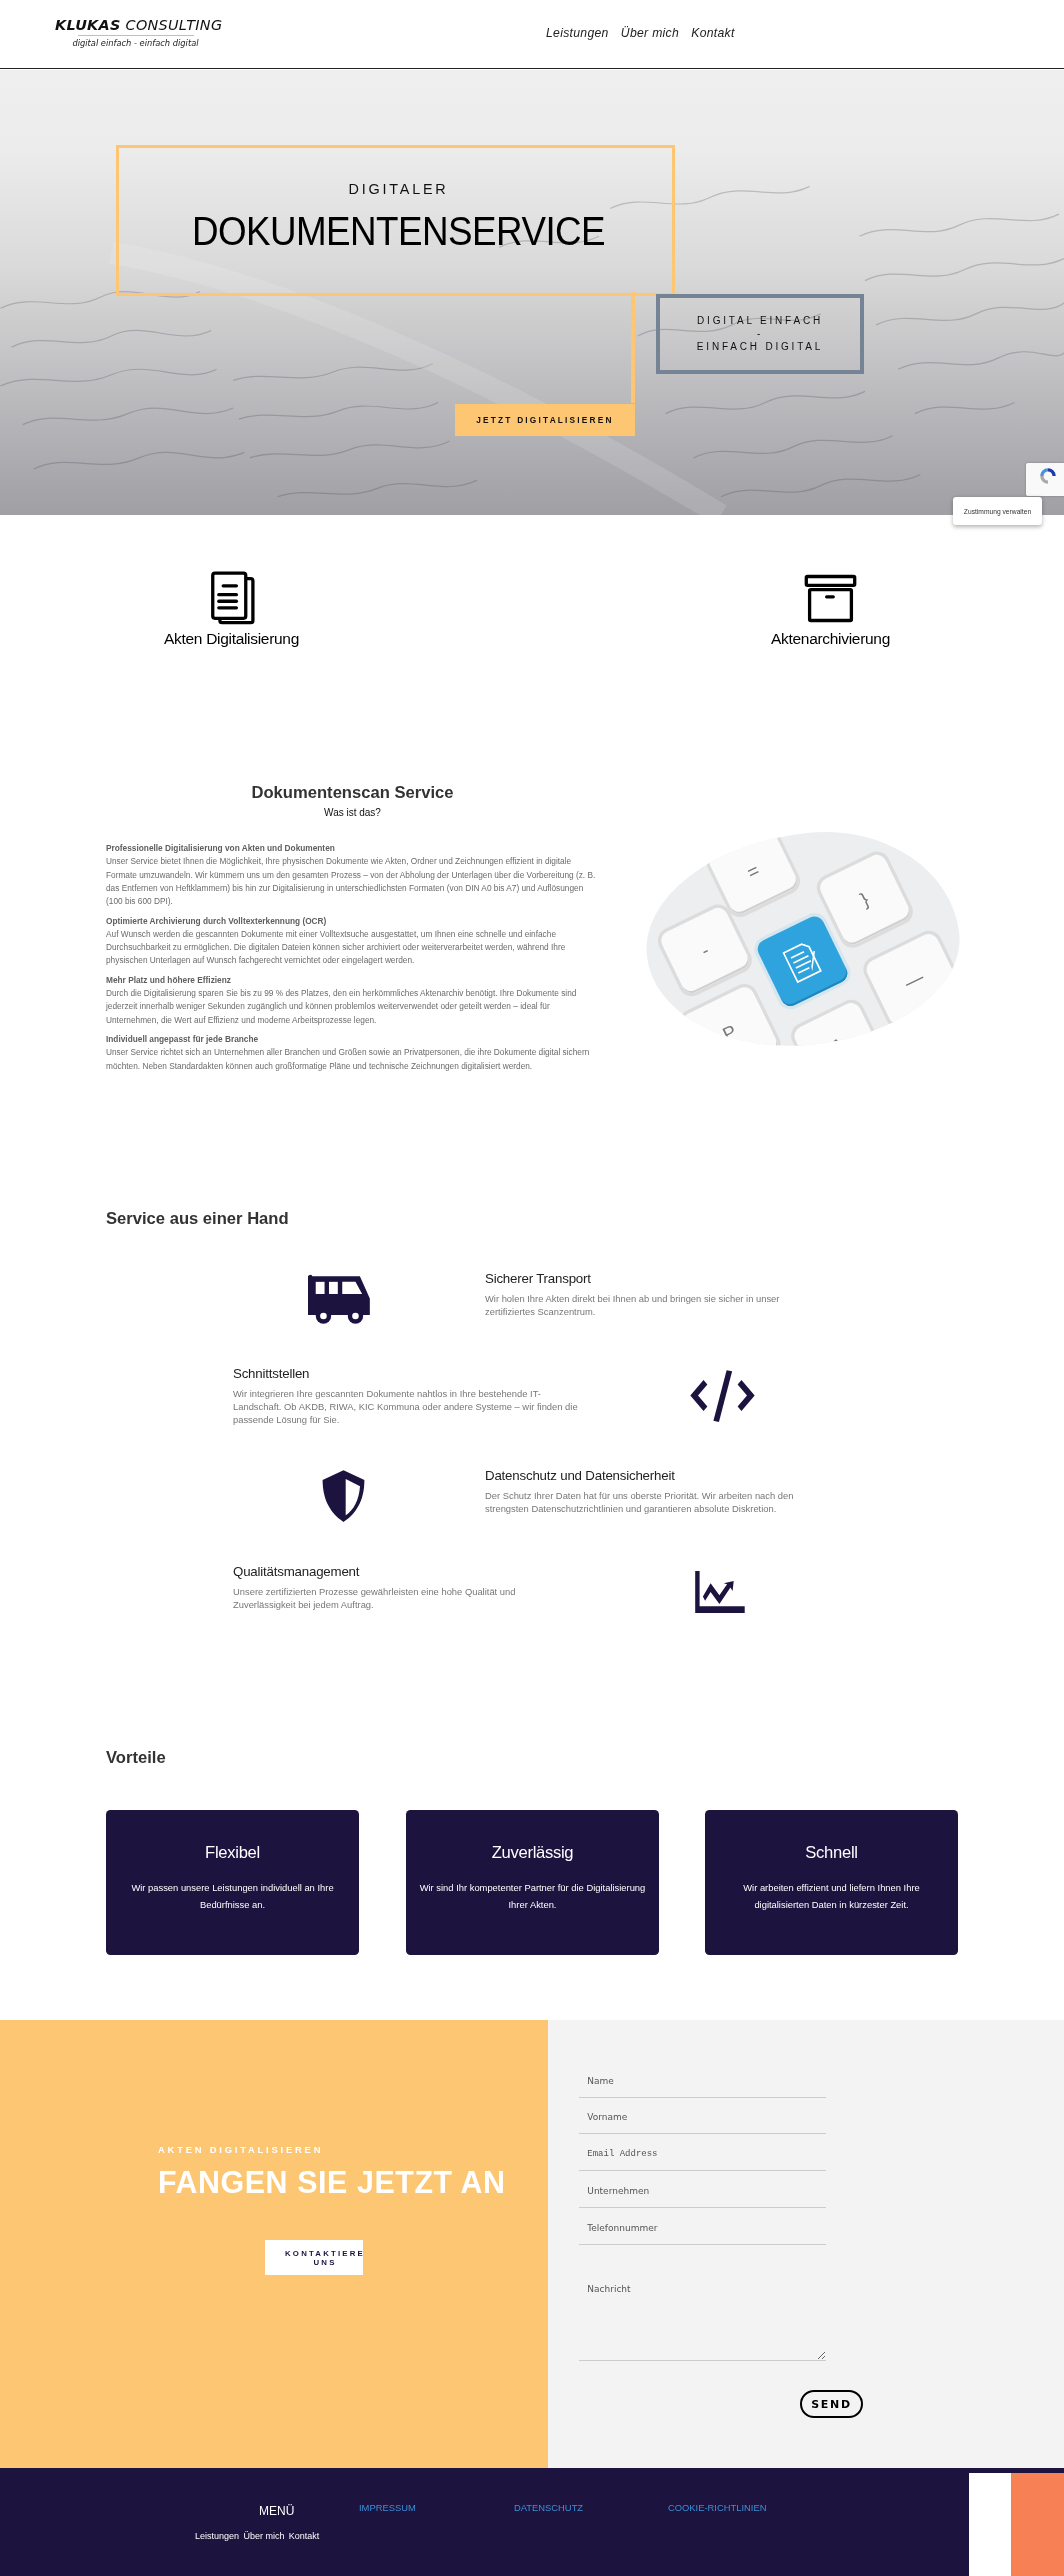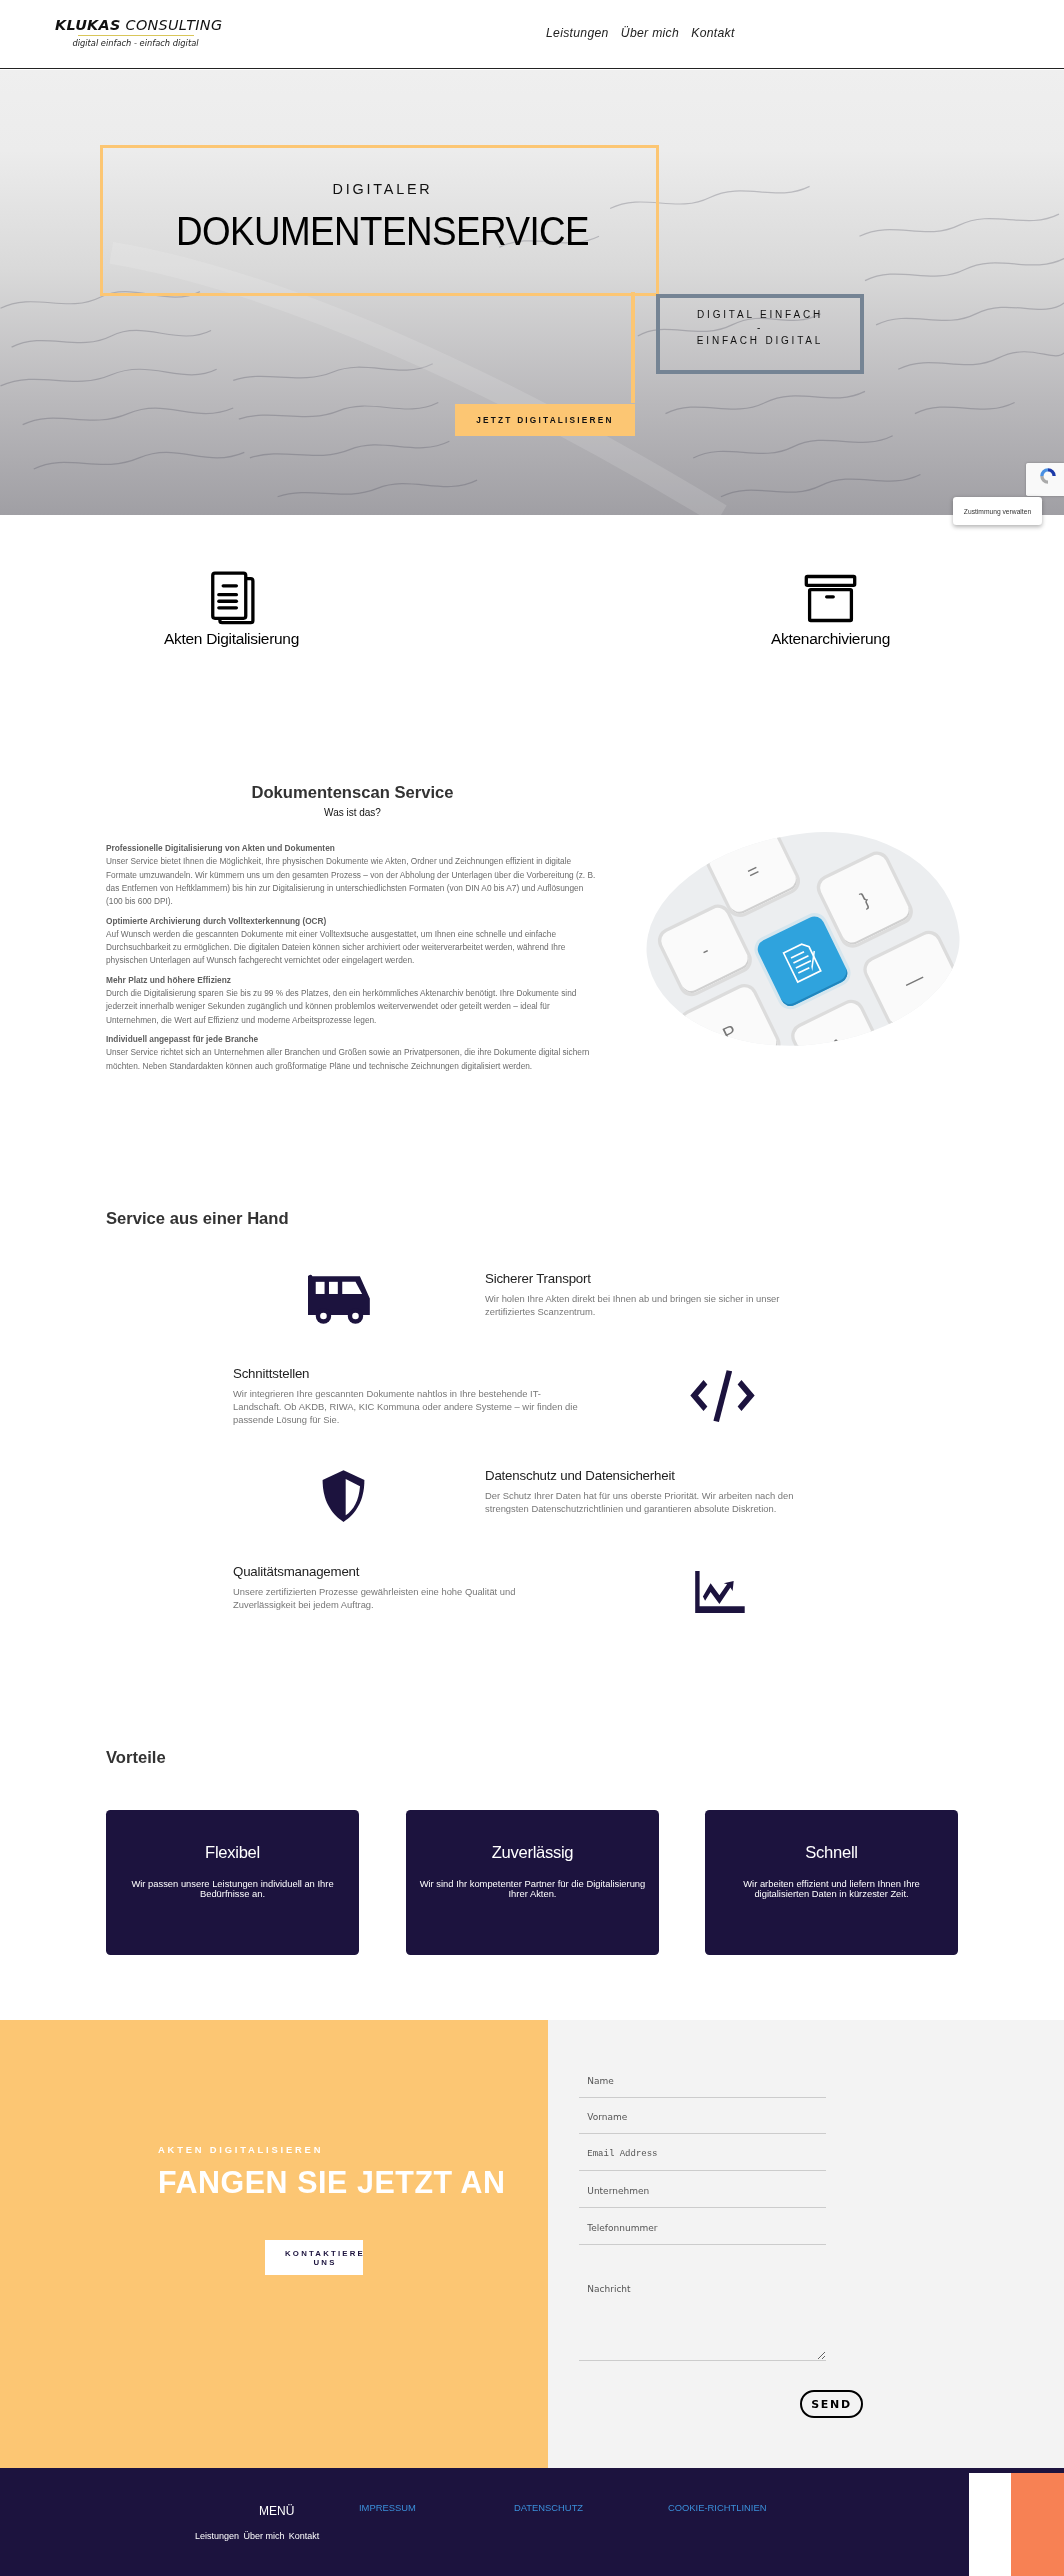--- a/index.html
+++ b/index.html
@@ -14,21 +14,21 @@
     .logo-main span.light { font-weight: 400; }
     .logo-line { width: 116px; height: 1.1px; background: #d9c65a; margin: 2.2px auto 2.2px auto; }
     .logo-tag { font-family: "DejaVu Sans", sans-serif; font-size: 8.3px; color: #222; }
     .nav { position: absolute; left: 546px; top: 26px; display: flex; gap: 12.2px; }
     .nav a { font-size: 12.2px; color: #222; text-decoration: none; font-family: "Liberation Sans", sans-serif; letter-spacing: 0.3px; }
 
     
     .hero { position: absolute; left: 0; top: 70px; width: 1065px; height: 445px; overflow: hidden;
       background: linear-gradient(180deg, #efefef 0%, #ececec 18%, #d9d9d9 45%, #b9b8bb 75%, #a09fa4 100%); }
     .hero-scribble { position: absolute; inset: 0; opacity: 0.5; }
-    .hero-box1 { position: absolute; left: 100px; top: 75px; width: 559px; height: 151px; border: 3.9px solid #fcc673; padding-left: 44px; }
+    .hero-box1 { position: absolute; left: 116px; top: 75px; width: 559px; height: 151px; border: 3.9px solid #fcc673; padding-left: 44px; }
     .hero-box1-ext { position: absolute; left: 631px; top: 222px; width: 3.9px; height: 111px; background: #fcc673; }
     .hero-kicker { position: absolute; left: 0; width: 559px; top: 33px; text-align: center; font-size: 14.4px; letter-spacing: 2.8px; color: #111; }
     .hero-title { position: absolute; left: 0; width: 559px; top: 61px; text-align: center; font-size: 40px; color: #000; letter-spacing: -0.6px; font-family: "Liberation Sans", sans-serif; transform: scaleX(0.92); }
     .hero-box2 { position: absolute; left: 656px; top: 224px; width: 208px; height: 80px; border: 4.4px solid #758494; }
     .hero-box2 .line { text-align: center; font-size: 10px; letter-spacing: 2.8px; color: #111; }
     .hero-cta { position: absolute; left: 455px; top: 334px; width: 180px; height: 32px; background: #fcc673; display: flex; align-items: center; justify-content: center; font-size: 8.3px; letter-spacing: 2.2px; color: #111; font-weight: 700; border: none; cursor: pointer; }
     .recaptcha { position: absolute; left: 1026px; top: 463px; width: 38px; height: 33px; background: #f9f9f9; box-shadow: 0 0 2.2px rgba(0,0,0,0.3); border-radius: 1.7px 0 0 1.7px; }
     .consent { position: absolute; left: 953px; top: 497px; width: 89px; height: 28px; background: #fff; border-radius: 3.3px; box-shadow: 0 1.1px 4.4px rgba(0,0,0,0.3); display: flex; align-items: center; justify-content: center; font-size: 6.7px; color: #333; }
 
     
@@ -51,21 +51,21 @@
     .sah-title { position: absolute; left: 106px; top: 1209px; font-size: 16.6px; color: #333; }
     .sah-item { position: absolute; }
     .sah-h { font-size: 13.3px; color: #222; margin-bottom: 5.5px; letter-spacing: -0.2px; }
     .sah-p { font-size: 9.4px; line-height: 13.3px; color: #777; }
     .sah-icon { position: absolute; }
 
     
     .vt-title { position: absolute; left: 106px; top: 1748px; font-size: 16.6px; color: #333; }
     .vt-card { position: absolute; top: 1810px; width: 253px; height: 145px; background: #1c133e; border-radius: 4.4px; color: #fff; text-align: center; padding: 33px 11px 0 11px; }
     .vt-card h3 { font-weight: 400; font-size: 16.6px; margin-bottom: 15.5px; letter-spacing: -0.3px; }
-    .vt-card p { font-size: 9.4px; line-height: 10px; }
+    .vt-card p { font-size: 9.4px; line-height: 17px; }
 
     
     .cta-left { position: absolute; left: 0; top: 2020px; width: 548px; height: 449px; background: #fcc673; }
     .cta-kicker { position: absolute; left: 158px; top: 2144px; font-size: 9.4px; letter-spacing: 2.8px; color: #fff; font-weight: 700; }
     .cta-title { position: absolute; left: 158px; top: 2165px; font-size: 31px; color: #fff; font-weight: 700; letter-spacing: 0.6px; font-family: "Liberation Sans", sans-serif; transform: scaleX(0.98); transform-origin: left; }
     .cta-btn { position: absolute; left: 265px; top: 2240px; width: 98px; height: 35px; background: #fff; border: none; display: flex; align-items: center; justify-content: center; font-size: 7.8px; letter-spacing: 2.2px; font-weight: 700; color: #1c133e; cursor: pointer; padding-left: 22px; }
     .form-right { position: absolute; left: 548px; top: 2020px; width: 517px; height: 449px; background: #f3f3f3; }
     .field { position: absolute; left: 579px; width: 247px; height: 33px; border: none; border-bottom: 0.6px solid #cccccc; background: transparent; padding: 0 8.3px; font-size: 9px; color: #555; font-family: "DejaVu Sans", sans-serif; }
     .field::placeholder { color: #555; }
     .textarea { position: absolute; left: 579px; top: 2273px; width: 247px; height: 88px; border: none; border-bottom: 0.6px solid #cccccc; background: transparent; padding: 11px 8.3px; font-size: 9px; color: #555; font-family: "DejaVu Sans", sans-serif; resize: vertical; }
@@ -124,21 +124,21 @@
     <path d="M200 330 C 500 380, 900 560, 1300 803" fill="none" stroke="#ffffff" stroke-width="40" opacity="0.25"></path>
   </svg>
 
   <div class="hero-box1">
     <div class="hero-kicker">DIGITALER</div>
     <div class="hero-title">DOKUMENTENSERVICE</div>
   </div>
   <div class="hero-box1-ext"></div>
 
   <div class="hero-box2">
-    <div class="line" style="margin-top:11px">DIGITAL EINFACH</div>
+    <div class="line" style="margin-top:17px">DIGITAL EINFACH</div>
     <div class="line" style="margin-top:2.2px">-</div>
     <div class="line" style="margin-top:2.2px">EINFACH DIGITAL</div>
   </div>
 
   <button class="hero-cta">JETZT DIGITALISIEREN</button>
 </section>
 
 <div class="recaptcha">
   <svg width="20" height="20" viewBox="0 0 36 36" style="margin:3.3px 0 0 12.2px;display:block">
     <path d="M18 4 A14 14 0 0 1 32 18 L26 18 A8 8 0 0 0 18 10 Z" fill="#1c3aa9"></path>

